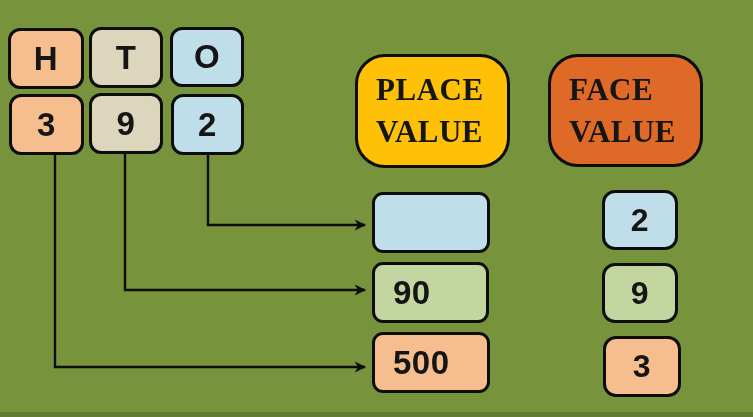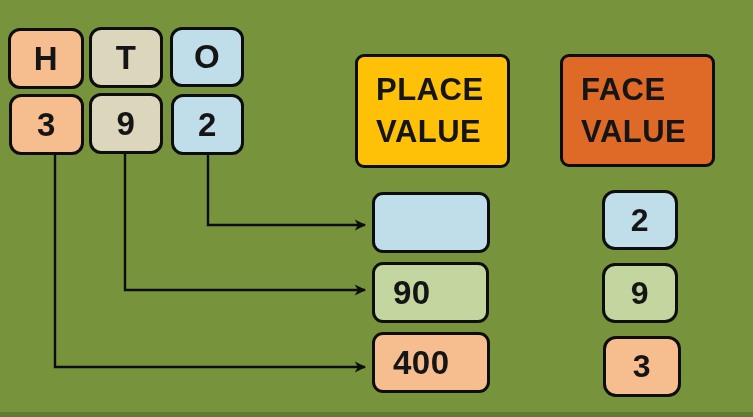--- a/index.html
+++ b/index.html
@@ -44,30 +44,31 @@
   }
   
   .box-h { left: 8px;   top: 28px; width: 76px; height: 61px; background: #F6BE8E; }
   .box-t { left: 89px;  top: 27px; width: 74px; height: 61px; background: #DBD6BC; }
   .box-o { left: 170px; top: 27px; width: 74px; height: 60px; background: #BFDEEA; }
   .box-d3 { left: 9px;   top: 94px; width: 75px; height: 61px; background: #F6BE8E; }
   .box-d9 { left: 89px;  top: 93px; width: 74px; height: 61px; background: #DBD6BC; }
   .box-d2 { left: 171px; top: 94px; width: 73px; height: 61px; background: #BFDEEA; }
   
   .header-box {
-    border-radius: 9px;
+    border-radius: 30px;
     align-items: center;
     justify-content: center;
     padding-left: 18px;
     padding-right: 8px;
     font-size: 31px;
     line-height: 1.34;
+    font-family: Liberation Serif, serif;
   }
   .pv-header { left: 355px; top: 54px; width: 155px; height: 114px; background: #FFC008; }
-  .fv-header { left: 560px; top: 54px; width: 155px; height: 113px; background: #DF6926; }
+  .fv-header { left: 548px; top: 54px; width: 155px; height: 113px; background: #DF6926; }
   
   .pv-row {
     border-radius: 11px;
     justify-content: flex-start;
     padding-left: 18px;
   }
   .pv-ones     { left: 372px; top: 192px; width: 118px; height: 61px; background: #BFDEEA; }
   .pv-tens     { left: 372px; top: 262px; width: 117px; height: 61px; background: #C3D69F; }
   .pv-hundreds { left: 372px; top: 332px; width: 118px; height: 61px; background: #F6BE8E; }
   
@@ -119,21 +120,21 @@
     <span>FACE VALUE</span>
   </div>
 
   <div class="box pv-row pv-ones">
     <span></span>
   </div>
   <div class="box pv-row pv-tens">
     <span>90</span>
   </div>
   <div class="box pv-row pv-hundreds">
-    <span>400</span>
+    <span>500</span>
   </div>
 
   <div class="box fv-row fv-ones">
     <span>2</span>
   </div>
   <div class="box fv-row fv-tens">
     <span>9</span>
   </div>
   <div class="box fv-row fv-hundreds">
     <span>3</span>

